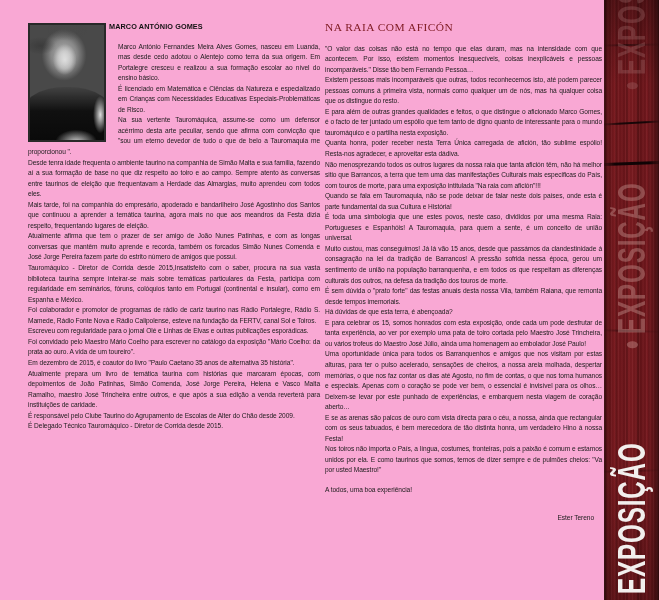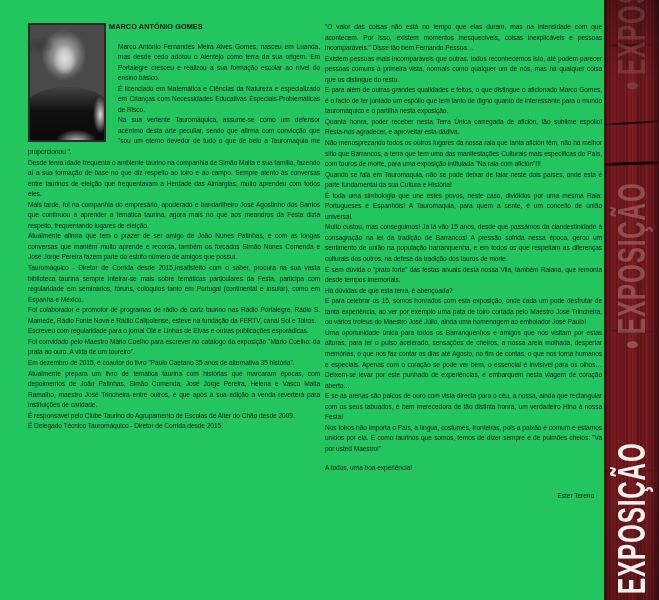--- a/index.html
+++ b/index.html
@@ -11,21 +11,21 @@
     width: 659px;
     height: 600px;
     overflow: hidden;
     font-family: "Liberation Sans", sans-serif;
     position: relative;
   }
 
   #page {
     position: absolute;
     inset: 0;
-    background: #22c55e;
+    background: #f9a8d4;
   }
 
   
   .col {
     position: absolute;
     top: 0;
     bottom: 0;
   }
   .col-left  { left: 28px;  width: 292px; }
   .col-right { left: 325px; width: 277px; }
@@ -222,20 +222,21 @@
       <p class="para">Atualmente prepara um livro de temática taurina com histórias que marcaram épocas, com depoimentos de João Patinhas, Simão Comenda, José Jorge Pereira, Helena e Vasco Malta Ramalho, maestro José Trincheira entre outros, e que após a sua edição a venda reverterá para instituições de caridade.</p>
       <p class="para">É responsável pelo Clube Taurino do Agrupamento de Escolas de Alter do Chão desde 2009.</p>
       <p class="para short">É Delegado Técnico Tauromáquico - Diretor de Corrida desde 2015.</p>
 
     </div>
   </div>
 
   <div class="col col-right">
     <div class="col-inner">
 
+      <h1 class="section-title-red">NA RAIA COM AFICÓN</h1>
 
       <p class="para">"O valor das coisas não está no tempo que elas duram, mas na intensidade com que acontecem. Por isso, existem momentos inesquecíveis, coisas inexplicáveis e pessoas incomparáveis." Disse tão bem Fernando Pessoa…</p>
       <p class="para">Existem pessoas mais incomparáveis que outras, todos reconhecemos isto, até podem parecer pessoas comuns á primeira vista, normais como qualquer um de nós, mas há qualquer coisa que os distingue do resto.</p>
       <p class="para">E para além de outras grandes qualidades e feitos, o que distingue o aficionado Marco Gomes, é o facto de ter juntado um espólio que tem tanto de digno quanto de interessante para o mundo tauromáquico e o partilha nesta exposição.</p>
       <p class="para">Quanta honra, poder receber nesta Terra Única carregada de afición, tão sublime espólio! Resta-nos agradecer, e aproveitar esta dádiva.</p>
       <p class="para">Não menosprezando todos os outros lugares da nossa raia que tanta afición têm, não há melhor sitio que Barrancos, a terra que tem uma das manifestações Culturais mais especificas do País, com touros de morte, para uma exposição intitulada "Na raia com afición"!!!</p>
       <p class="para">Quando se fala em Tauromaquia, não se pode deixar de falar neste dois países, onde esta é parte fundamental da sua Cultura e História!</p>
       <p class="para">É toda uma simbologia que une estes povos, neste caso, divididos por uma mesma Raia: Portugueses e Espanhóis! A Tauromaquia, para quem a sente, é um conceito de união universal.</p>
       <p class="para">Muito custou, mas conseguimos! Já lá vão 15 anos, desde que passámos da clandestinidade á consagração na lei da tradição de Barrancos! A pressão sofrida nessa época, gerou um sentimento de união na população barranquenha, e em todos os que respeitam as diferenças culturais dos outros, na defesa da tradição dos touros de morte.</p>
       <p class="para">É sem dúvida o "prato forte" das festas anuais desta nossa Vila, também Raiana, que remonta desde tempos imemoriais.</p>

